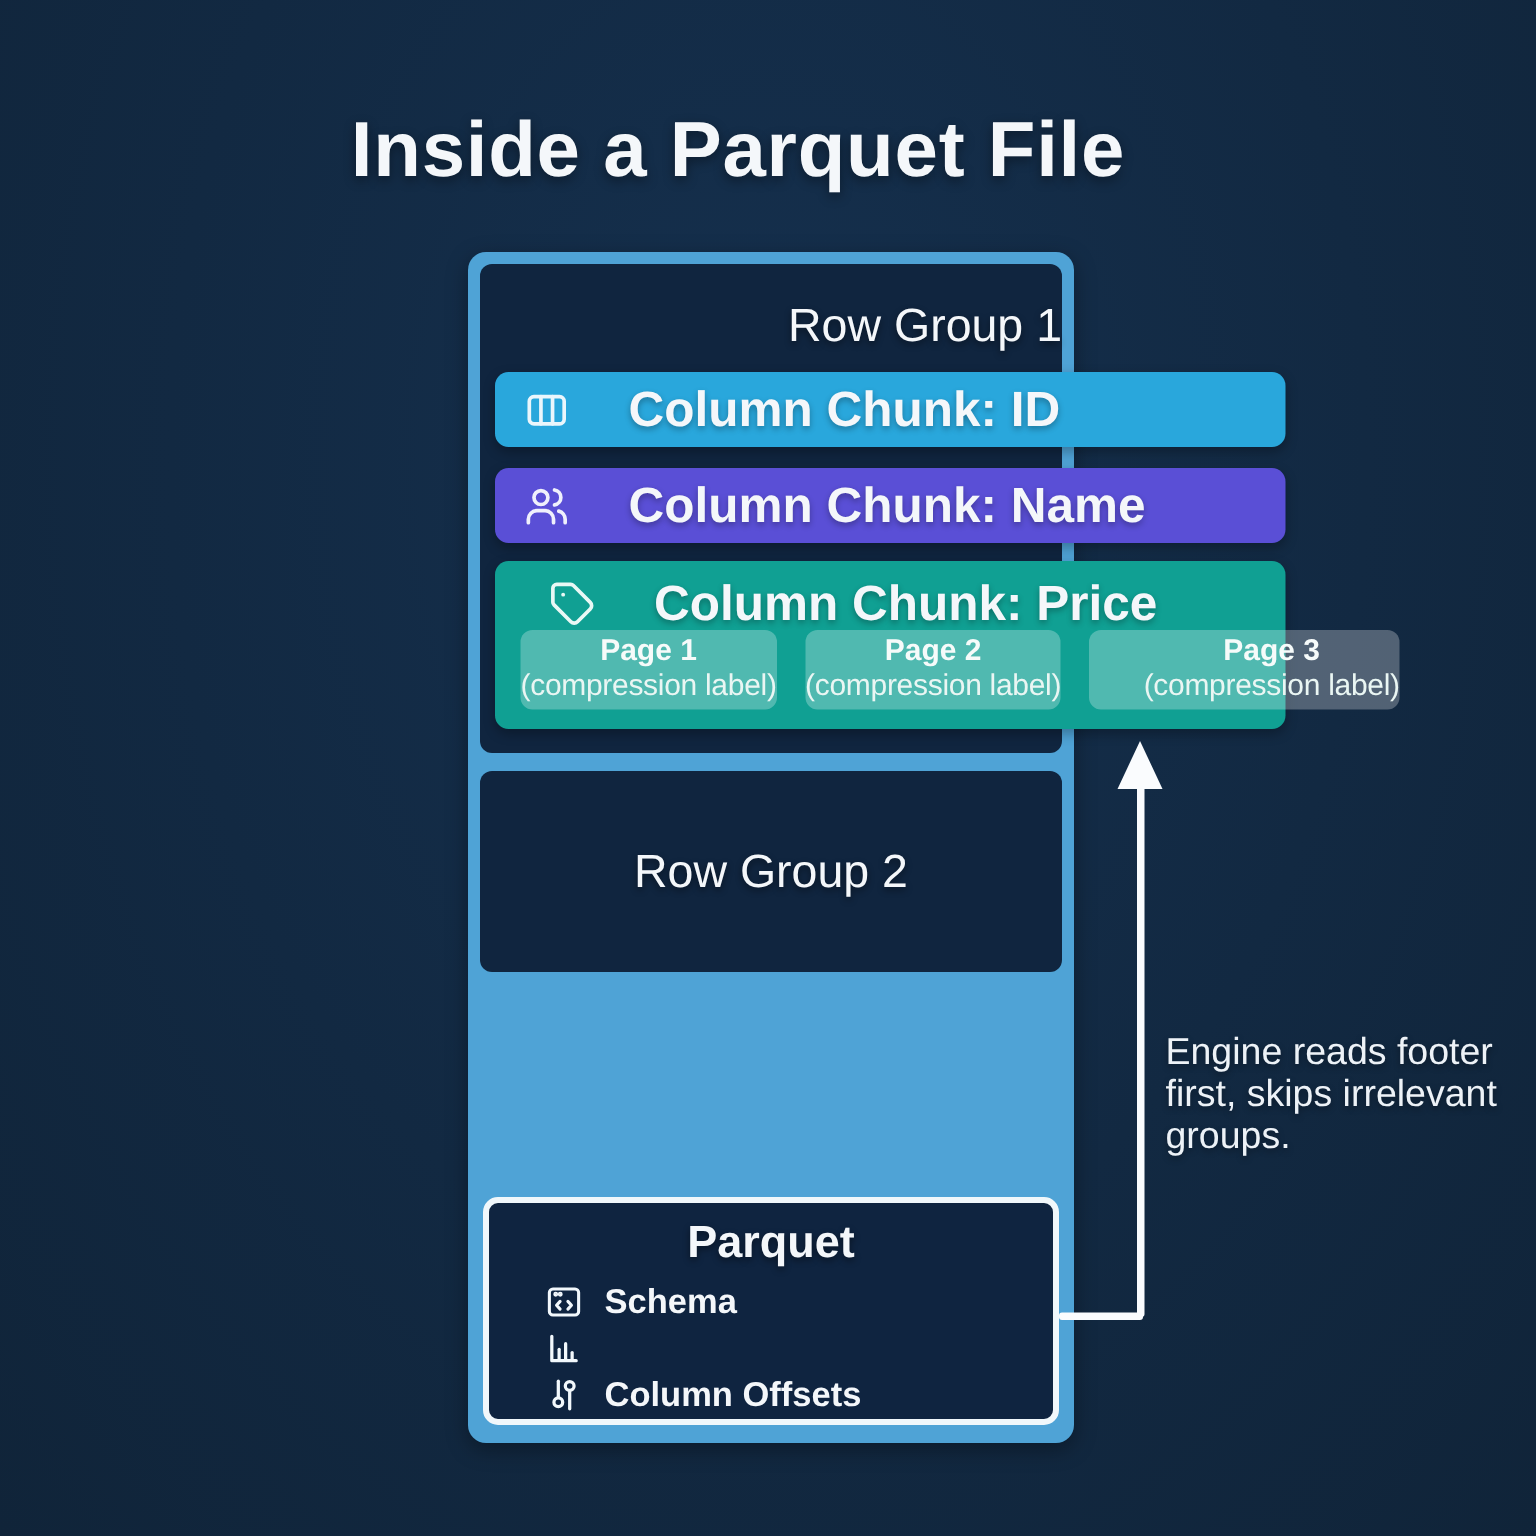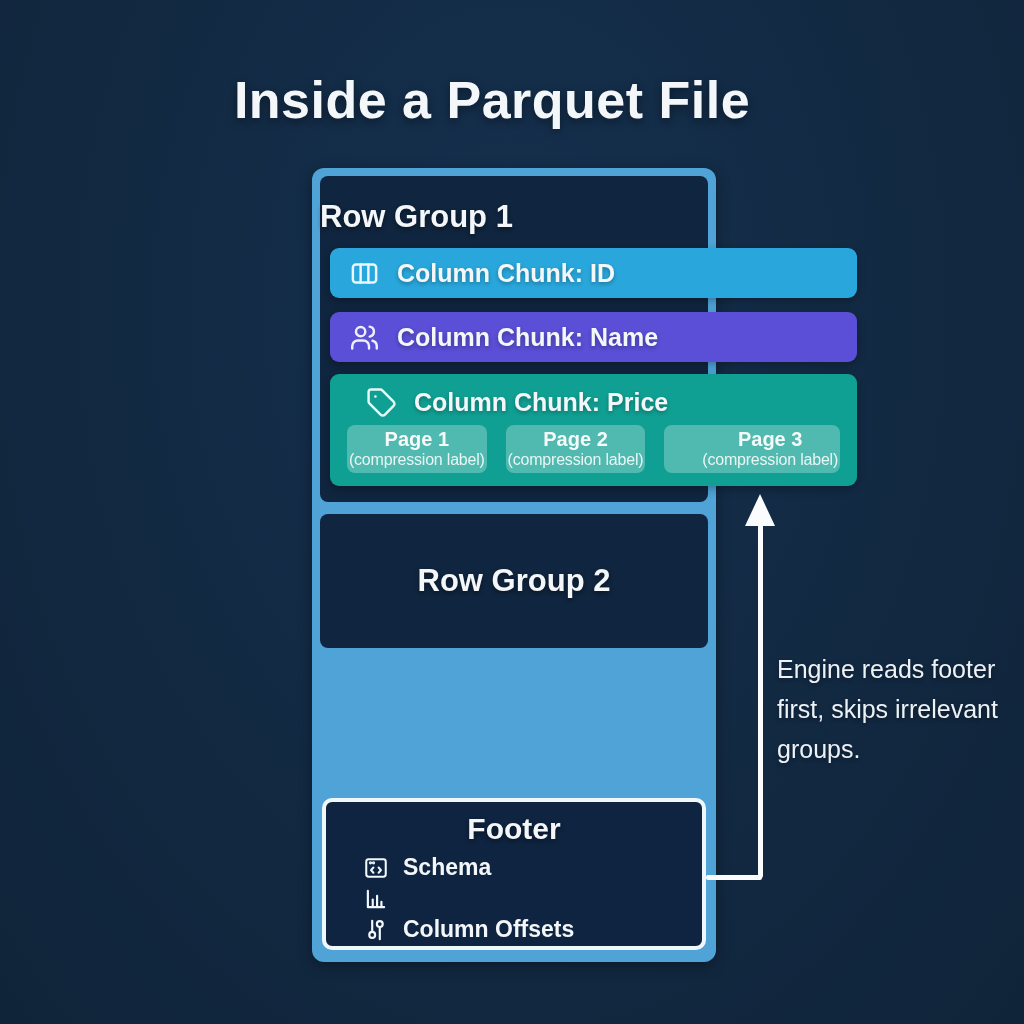--- a/index.html
+++ b/index.html
@@ -21,47 +21,47 @@
     box-shadow:0 4px 14px rgba(0,0,0,0.35);
   }
   .group-box {
     position:absolute; left:8px; width:388px;
     background:#10253F; border-radius:8px;
   }
   .rg1 { top:8px; height:326px; }
   .rg2 { top:346px; height:134px; display:flex; align-items:center; justify-content:center; }
   .rg3 { top:492px; height:132px; display:flex; align-items:center; justify-content:center; }
   .group-label {
-    font-size:31px; font-weight:700; text-align:left;
+    font-size:31px; font-weight:400; text-align:right;
     text-shadow:0 2px 5px rgba(0,0,0,0.45);
   }
   .rg1 .group-label { padding-top:23px; }
   
   .chunk {
     position:absolute; left:330px; width:527px; border-radius:9px;
     box-sizing:border-box; box-shadow:0 3px 8px rgba(0,0,0,0.28);
   }
   .chunk-row { display:flex; align-items:center; gap:17px; padding-left:19px; }
   .chunk-id   { top:248px; height:50px; }
   .chunk-name { top:312px; height:50px; }
   .chunk-price{ top:374px; height:112px; }
   .chunk-id .chunk-row, .chunk-name .chunk-row { height:100%; }
   .chunk-price .chunk-row { padding-top:9px; height:38px;padding-left:36px; }
-  .chunk-label { font-size:25px; font-weight:700; text-shadow:0 2px 4px rgba(0,0,0,0.3); white-space:nowrap; }
+  .chunk-label { font-size:33px; font-weight:700; text-shadow:0 2px 4px rgba(0,0,0,0.3); white-space:nowrap;margin-left:22px; }
   .chunk-icon { width:31px; height:31px; flex:0 0 auto; }
   .pages {
     position:absolute; left:17px; right:17px; bottom:13px;
     display:flex; gap:19px;
   }
   .page {
     flex:1; border-radius:8px; text-align:center;
     padding:3px 0 4px; box-sizing:border-box;
   }
   .page-label { font-size:20px; font-weight:700; color:#F6FBFA; }
-  .page-sub   { font-size:16px; font-weight:400; color:#EAF6F3; letter-spacing:-0.2px; margin-top:0px; white-space:nowrap; }
+  .page-sub   { font-size:20px; font-weight:400; color:#EAF6F3; letter-spacing:-0.2px; margin-top:0px; white-space:nowrap; }
   
   .footer-box {
     position:absolute; left:10px; top:630px; width:376px; height:144px;
     background:#0F2440; border:4px solid #F0F7FB; border-radius:10px;
     box-sizing:content-box;
   }
   .footer-title {
     margin-top:10px; text-align:center; font-size:30px; font-weight:700;
     text-shadow:0 2px 5px rgba(0,0,0,0.45);
   }
@@ -71,22 +71,22 @@
   .footer-label { font-size:23px; font-weight:600; white-space:nowrap; }
   
   .connector-h { position:absolute; left:706px; top:875px; width:56px; height:5px; background:#FAFCFE; border-radius:2px; }
   .arrow-line  { position:absolute; left:758px; top:524px; width:5px; height:354px; background:#FAFCFE; border-radius:2px; }
   .arrow-head  {
     position:absolute; left:745px; top:494px; width:0; height:0;
     border-left:15px solid transparent; border-right:15px solid transparent;
     border-bottom:32px solid #FAFCFE;
   }
   .note {
-    position:absolute; left:777px; top:649px; width:225px;
-    font-size:25px; line-height:40px; font-weight:500; color:#EDF2F7;
+    position:absolute; left:777px; top:687px; width:225px;
+    font-size:25px; line-height:28px; font-weight:500; color:#EDF2F7;
     text-shadow:0 2px 4px rgba(0,0,0,0.35);
   }
   svg { display:block; }
 </style>
 </head>
 <body>
 
 <div class="stage">
 
   <div class="title">Inside a Parquet File</div>
@@ -96,21 +96,21 @@
     <div class="group-box rg1">
       <div class="group-label">Row Group 1</div>
     </div>
 
     <div class="group-box rg2">
       <div class="group-label">Row Group 2</div>
     </div>
 
 
     <div class="footer-box">
-      <div class="footer-title">Footer</div>
+      <div class="footer-title">Parquet</div>
       <div class="footer-items">
         <div class="footer-item">
           <span class="footer-icon">
             <svg viewBox="0 0 24 24" width="26" height="26" fill="none" stroke="#F2F8FC" stroke-width="1.9" stroke-linecap="round" stroke-linejoin="round">
               <rect x="3" y="4" width="18" height="16" rx="2.2"></rect>
               <circle cx="6.9" cy="7.2" r="0.55" fill="#F2F8FC"></circle>
               <circle cx="9.7" cy="7.2" r="0.55" fill="#F2F8FC"></circle>
               <polyline points="9.6,11.6 7.4,14 9.6,16.4"></polyline>
               <polyline points="14.4,11.6 16.6,14 14.4,16.4"></polyline>
             </svg>

